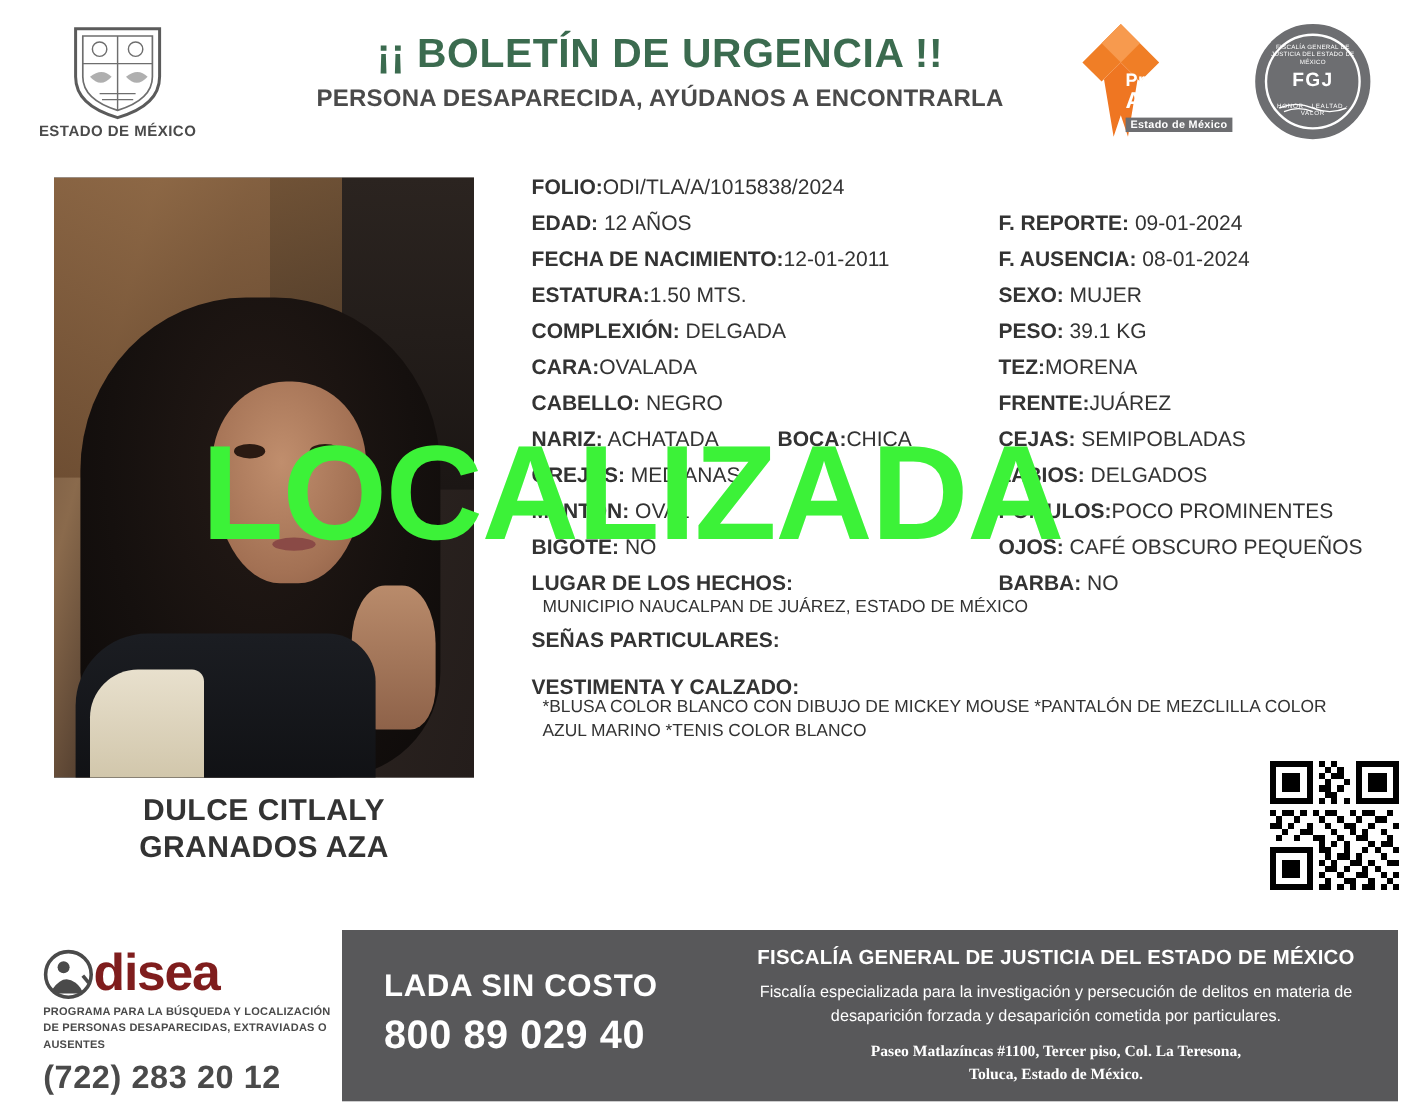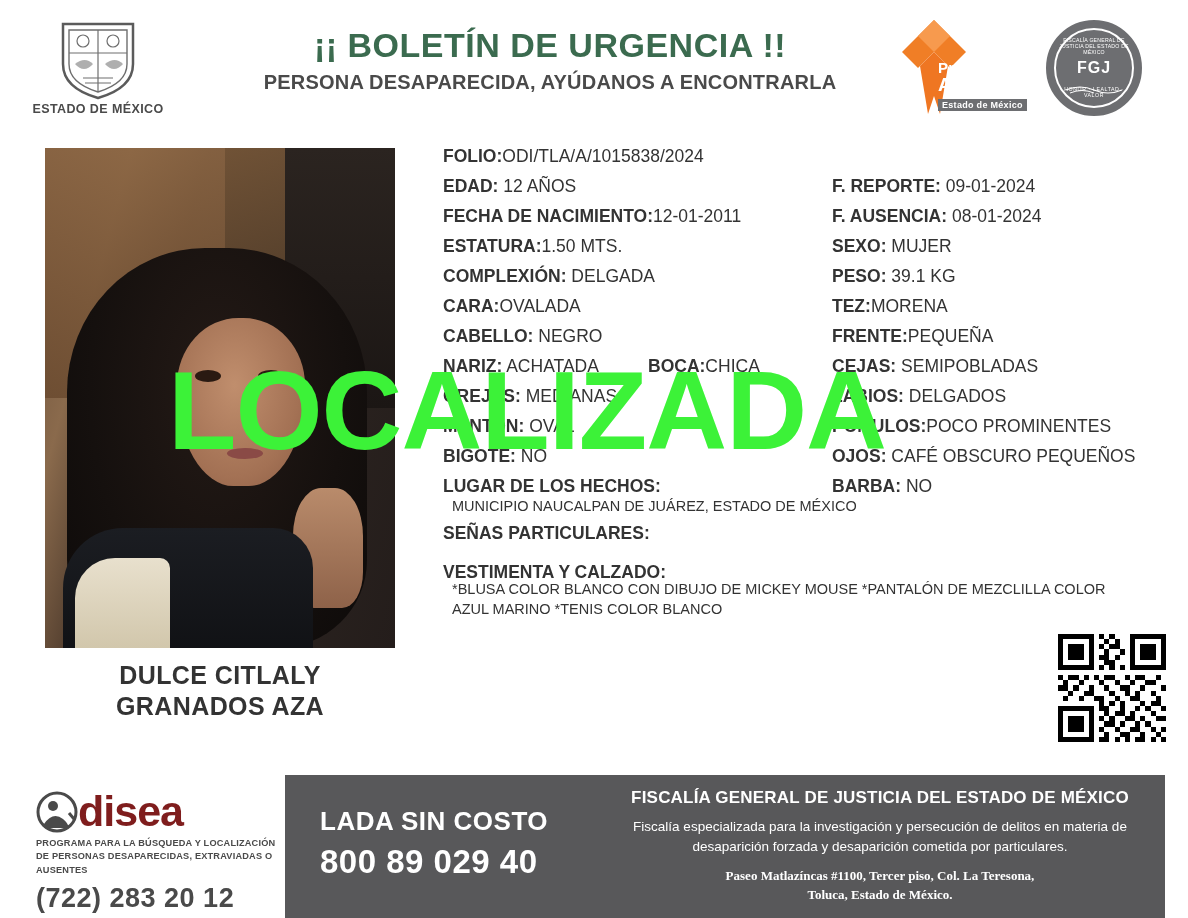--- a/index.html
+++ b/index.html
@@ -354,21 +354,21 @@
     <div class="f" style="left:832px; top:236px;">
       <b>SEXO:</b><span class="v"> MUJER</span>
     </div>
     <div class="f" style="left:832px; top:266px;">
       <b>PESO:</b><span class="v"> 39.1 KG</span>
     </div>
     <div class="f" style="left:832px; top:296px;">
       <b>TEZ:</b><span class="v">MORENA</span>
     </div>
     <div class="f" style="left:832px; top:326px;">
-      <b>FRENTE:</b><span class="v">PEQUEÑA</span>
+      <b>FRENTE:</b><span class="v">JUÁREZ</span>
     </div>
     <div class="f" style="left:832px; top:356px;">
       <b>CEJAS:</b><span class="v">  SEMIPOBLADAS</span>
     </div>
     <div class="f" style="left:832px; top:386px;">
       <b>LABIOS:</b><span class="v"> DELGADOS</span>
     </div>
     <div class="f" style="left:832px; top:416px;">
       <b>POMULOS:</b><span class="v">POCO PROMINENTES</span>
     </div>

